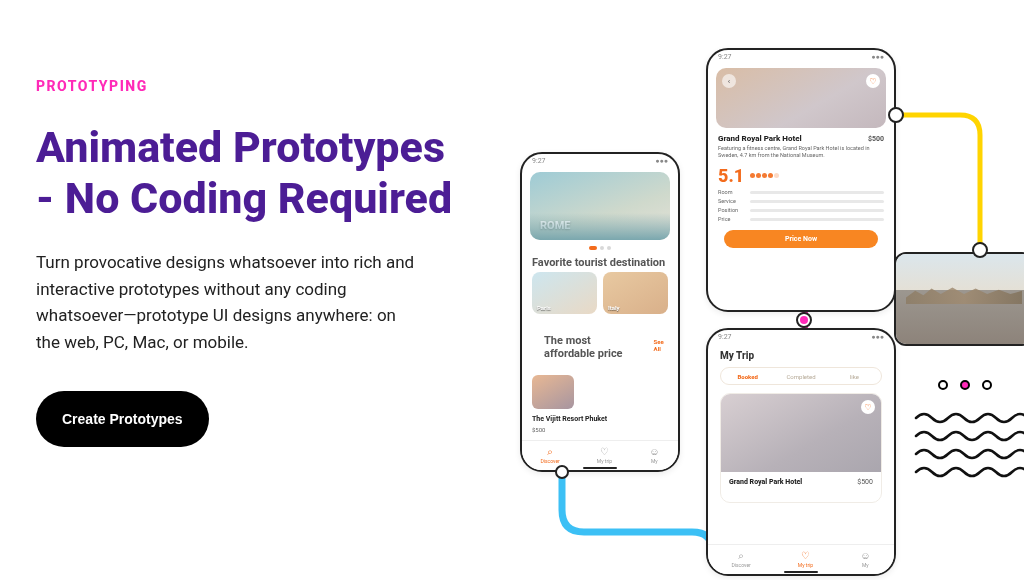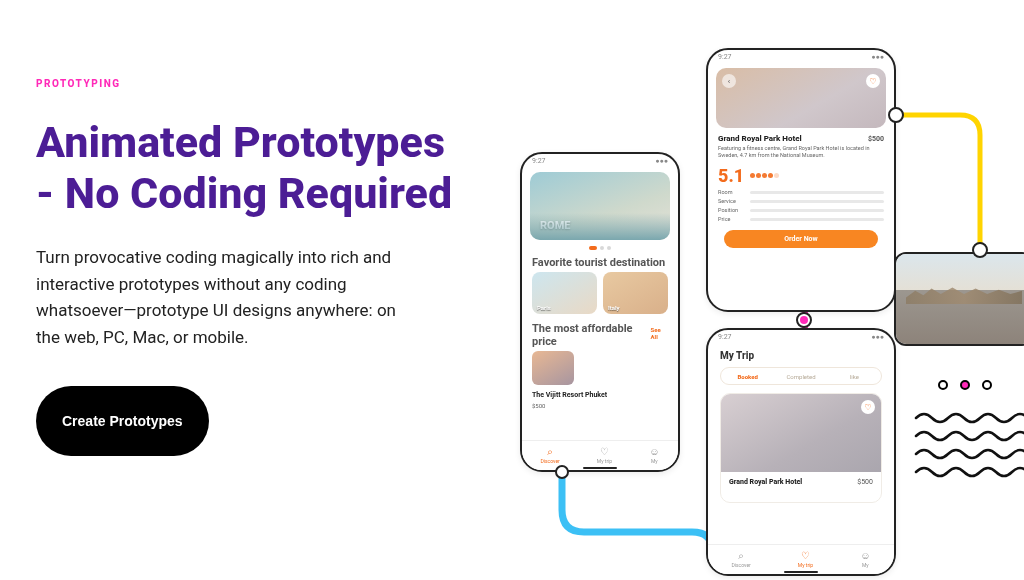--- a/index.html
+++ b/index.html
@@ -12,21 +12,21 @@
     overflow: hidden;
   }
   .left-col {
     position: absolute;
     left: 36px;
     top: 78px;
     width: 430px;
   }
   .eyebrow {
     color: #ff2ab8;
-    font-size: 10px;
+    font-size: 14px;
     font-weight: 800;
     letter-spacing: 1.5px;
     margin-bottom: 28px;
   }
   .headline {
     font-size: 43px;
     font-weight: 800;
     line-height: 1.18;
     color: #4c1d95;
     margin-bottom: 26px;
@@ -37,21 +37,21 @@
     color: #222;
     margin-bottom: 36px;
     max-width: 380px;
   }
   .cta {
     display: inline-block;
     background: #000;
     color: #fff;
     font-size: 14px;
     font-weight: 700;
-    padding: 27px 26px;
+    padding: 20px 26px;
     border-radius: 999px;
     border: none;
     cursor: pointer;
   }
   
   .stage {
     position: absolute;
     left: 500px;
     top: 40px;
     width: 520px;
@@ -204,21 +204,21 @@
 
   
   svg.waves{position:absolute;}
 </style>
 </head>
 <body>
 
 <div class="left-col">
   <div class="eyebrow">PROTOTYPING</div>
   <h1 class="headline">Animated Prototypes - No Coding Required</h1>
-  <p class="subcopy">Turn provocative coding magically into rich and interactive prototypes without any coding whatsoever—prototype UI designs anywhere: on the web, PC, Mac, or mobile.</p>
+  <p class="subcopy">Turn provocative designs whatsoever into rich and interactive prototypes without any coding whatsoever—prototype UI designs anywhere: on the web, PC, Mac, or mobile.</p>
   <button class="cta">Create Prototypes</button>
 </div>
 
 <div class="stage">
 
   <svg class="connectors">
 
     <path d="M 395 75 L 460 75 Q 480 75 480 95 L 480 210" fill="none" stroke="#ffd400" stroke-width="5" stroke-linecap="round"></path>
 
     <path d="M 305 268 L 305 292" fill="none" stroke="#ff2ab8" stroke-width="6" stroke-linecap="round"></path>
@@ -243,21 +243,21 @@
     <div class="section-label">Favorite tourist destination</div>
     <div class="row2">
       <div class="tile">
           <div class="cap">Paris</div>
         </div>
       <div class="tile" style="background:linear-gradient(150deg,#e8c9a1,#d9b08a);">
           <div class="cap">Italy</div>
         </div>
     </div>
     <div class="section-row">
-      <div class="section-label" style="margin:0">The most affordable price</div>
+      <div class="section-label" style="margin:12px">The most affordable price</div>
       <div class="see-all">See All</div>
     </div>
     <div class="list-item">
       <div class="thumb"></div>
       <div class="li-text">
         <div class="li-title">The Vijitt Resort Phuket</div>
         <div class="li-price">$500</div>
       </div>
     </div>
     <div class="tabbar">
@@ -310,21 +310,21 @@
         <div class="pbar"></div>
       </div>
     <div class="param">
         <div class="plabel">Position</div>
         <div class="pbar"></div>
       </div>
     <div class="param">
         <div class="plabel">Price</div>
         <div class="pbar"></div>
       </div>
-    <div class="order-btn">Order Now</div>
+    <div class="order-btn">Price Now</div>
   </div>
 
   <div class="phone p3" style="left:206px;top:288px;width:190px;height:248px;z-index:20">
     <div class="statusbar">
       <span>9:27</span>
       <span>●●●</span>
     </div>
     <div class="trip-title">My Trip</div>
     <div class="seg">
       <div class="seg-item active">Booked</div>

